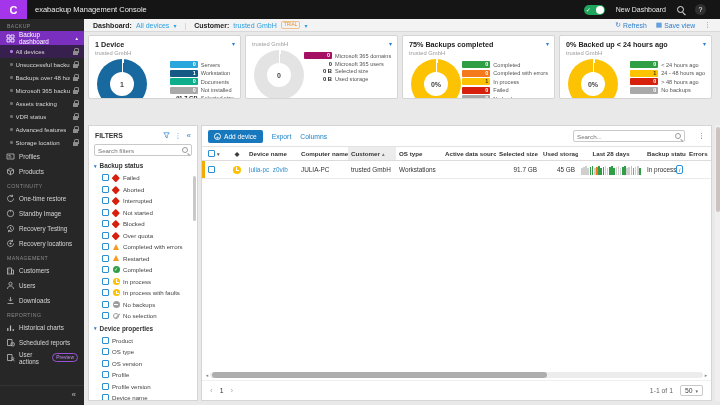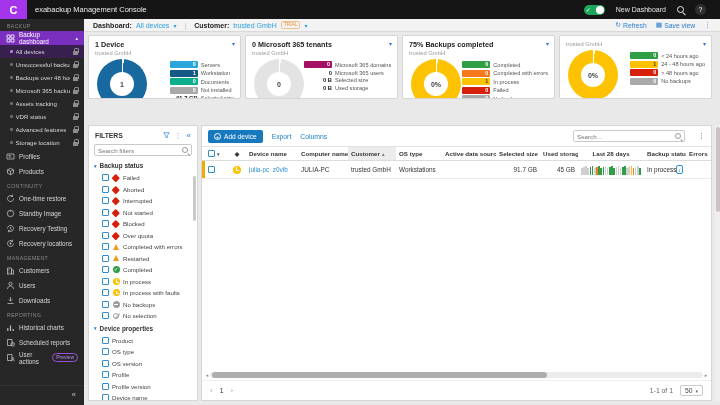--- a/index.html
+++ b/index.html
@@ -350,21 +350,20 @@
             </div>
           <div class="legend-row">
               <span class="stat-val">45 GB</span>
               <span class="legend-label">Used storage</span>
             </div>
         </div>
       </div>
     </div>
 
     <div class="card">
-      <div class="card-title">0 Microsoft 365 tenants</div>
       <div class="card-sub">trusted GmbH</div>
       <span class="card-corner">▾</span>
       <div class="card-body">
         <div class="donut" style="--fill: #e3e3e3;">
           <span class="donut-center">0</span>
         </div>
         <div class="legend">
           <div class="legend-row">
               <span class="chip" style="--c: #a50f64; --t: #ffffff;">0</span>
               <span class="legend-label">Microsoft 365 domains</span>
@@ -412,20 +411,21 @@
             </div>
           <div class="legend-row">
               <span class="chip" style="--c: #a9a9a9; --t: #ffffff;">0</span>
               <span class="legend-label">No backups</span>
             </div>
         </div>
       </div>
     </div>
 
     <div class="card">
+      <div class="card-title">0% Backed up &lt; 24 hours ago</div>
       <div class="card-sub">trusted GmbH</div>
       <span class="card-corner">▾</span>
       <div class="card-body">
         <div class="donut" style="--fill: #fdc202;">
           <span class="donut-center">0%</span>
         </div>
         <div class="legend">
           <div class="legend-row">
               <span class="chip" style="--c: #2f9e44; --t: #ffffff;">0</span>
               <span class="legend-label">&lt; 24 hours ago</span>

